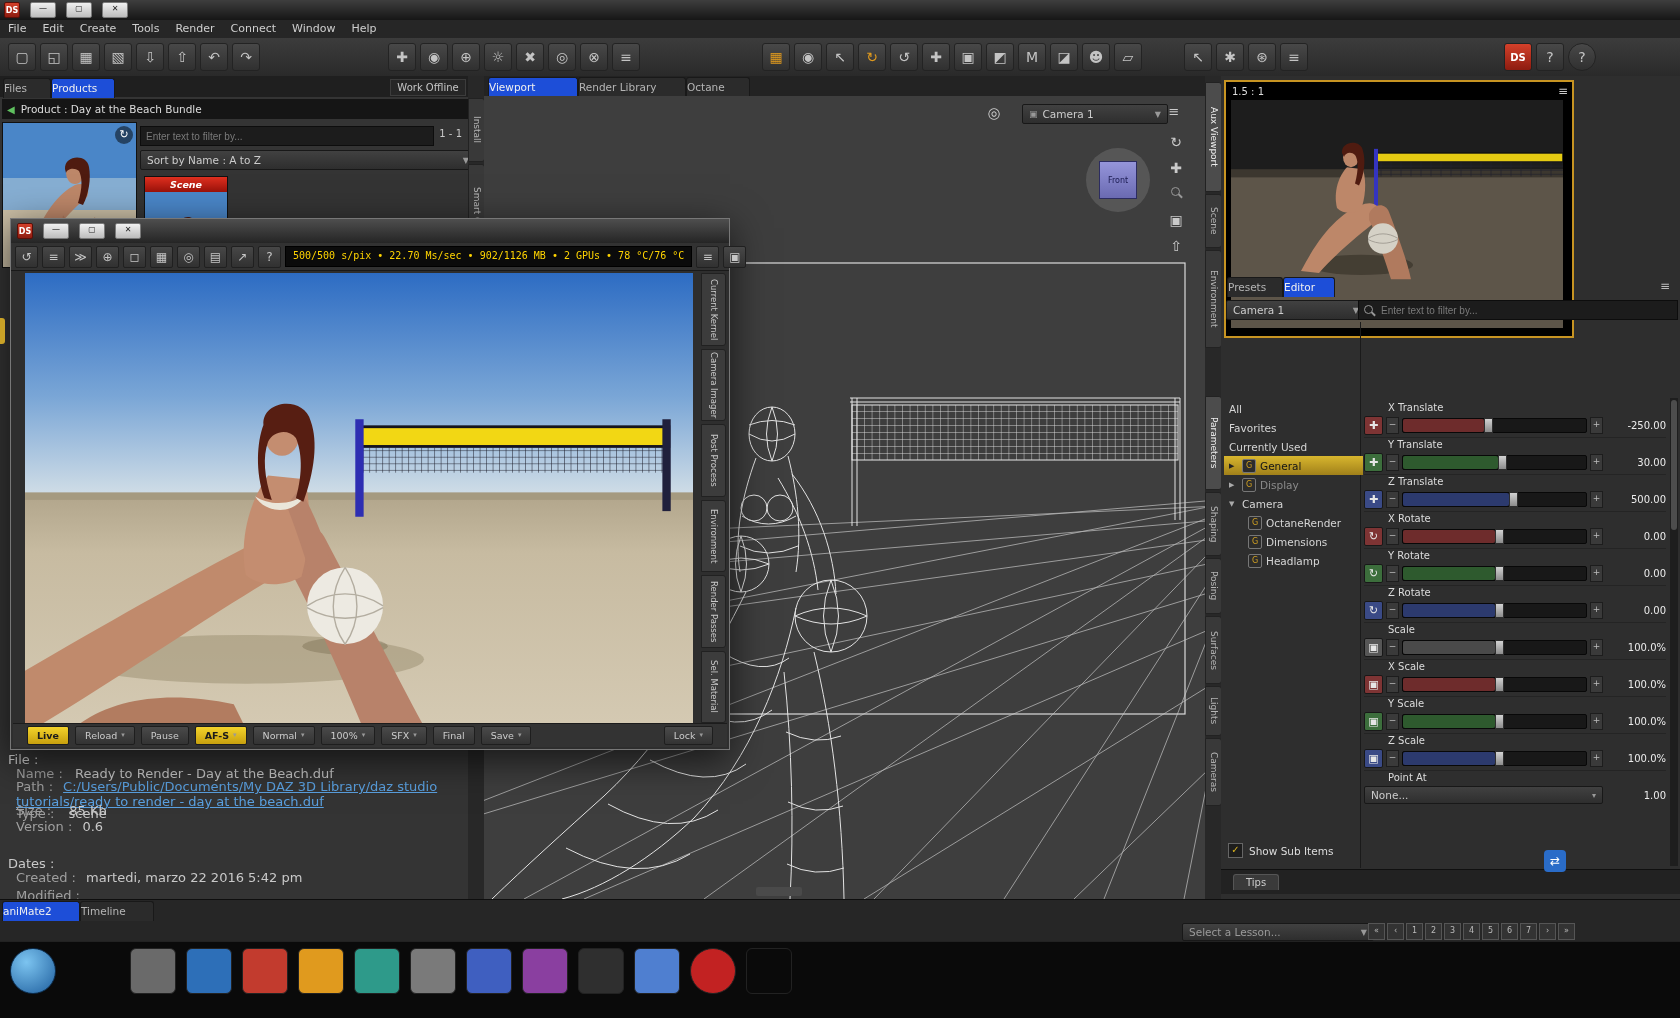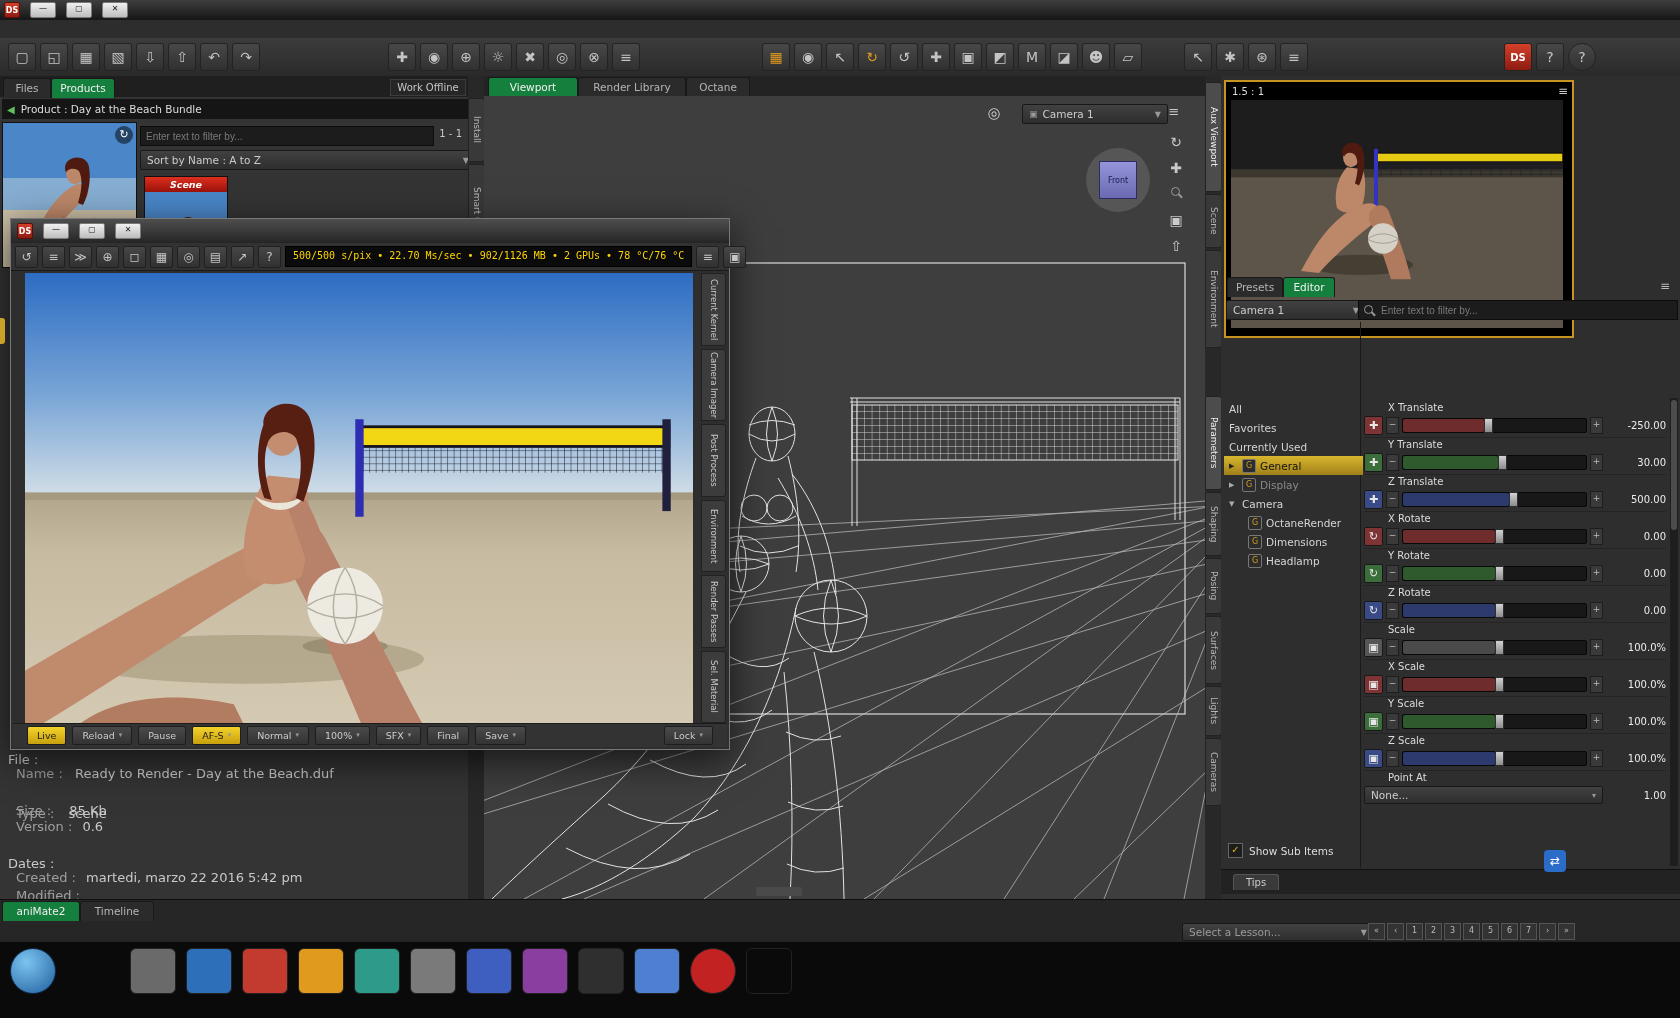--- a/index.html
+++ b/index.html
@@ -12,22 +12,22 @@
   .wtitle{flex:1;font-size:11px;color:#e8e8e8;white-space:nowrap;overflow:hidden}
   .wbtn{width:24px;height:14px;background:linear-gradient(#f0f0f0,#bdbdbd);border:1px solid #7a7a7a;border-radius:2px;color:#222;font-size:8px;line-height:12px;text-align:center;margin-left:4px}
   .menubar{left:0;top:20px;width:1680px;height:18px;background:#262626;display:flex;align-items:center;border-bottom:1px solid #161616}
   .mitem{padding:0 8px;color:#cfcfcf;font-size:11px;height:18px;line-height:18px}
   .toolbar{left:0;top:38px;width:1680px;height:38px;background:linear-gradient(#3c3c3c,#2a2a2a);border-bottom:1px solid #141414;display:flex;align-items:center;padding-left:4px}
   .ticon{display:inline-flex;align-items:center;justify-content:center;width:26px;height:26px;margin-left:4px;background:linear-gradient(#484848,#303030);border:1px solid #232323;border-radius:3px;color:#c4c4c4;font-size:14px}
   .ticon.orange{color:#e09a1e}
   .ticon.red{background:linear-gradient(#d4402a,#8d1c10);color:#fff;font-weight:bold;font-size:10px}
   .ticon.round{border-radius:50%}
   
-  .tab{position:absolute;height:19px;line-height:18px;text-align:center;font-size:10.5px;background:#2b2b2b;color:#b5b5b5;border:1px solid #191919;border-bottom:none;border-radius:3px 3px 0 0}
-  .tab.on{background:#15803d;color:#f0f0f0}
+  .tab{position:absolute;height:19px;line-height:18px;text-align:left;font-size:10.5px;background:#2b2b2b;color:#b5b5b5;border:1px solid #191919;border-bottom:none;border-radius:3px 3px 0 0}
+  .tab.on{background:#1d4ed8;color:#f0f0f0}
   .vtab{position:absolute;width:15px;background:#393939;border:1px solid #222;color:#b5b5b5;font-size:9px;display:flex;align-items:center;justify-content:center;border-radius:0 3px 3px 0}
   .vtab span{writing-mode:vertical-rl}
   .vtab.on{background:#4c4c4c;color:#eee}
   .inp{background:#1c1c1c;border:1px solid #0d0d0d;color:#ccc;font-size:10px;padding:0 5px;height:18px;outline:none}
   input::placeholder{color:#7a7a7a}
   .dd{position:absolute;background:linear-gradient(#414141,#2e2e2e);border:1px solid #181818;color:#ccc;font-size:10.5px;display:flex;align-items:center;padding:0 6px;height:18px;border-radius:2px}
   .dd .car{margin-left:auto;font-size:8px;color:#999;padding-left:6px}
   .mag{position:relative;width:14px;height:14px;display:inline-block}
   .mag::before{content:"";position:absolute;left:2px;top:2px;width:7px;height:7px;border:1.5px solid #999;border-radius:50%}
   .mag::after{content:"";position:absolute;left:9px;top:10px;width:5px;height:1.5px;background:#999;transform:rotate(45deg)}
@@ -70,21 +70,21 @@
   .octtools{position:absolute;left:0;top:24px;right:0;height:27px;background:#323232;border-bottom:1px solid #191919;display:flex;align-items:center;gap:4px;padding:0 4px}
   .oicon{width:21px;height:20px;background:linear-gradient(#474747,#313131);border:1px solid #202020;border-radius:2px;color:#c6c6c6;font-size:12px;display:flex;align-items:center;justify-content:center;flex:none}
   .ostats{height:19px;line-height:18px;background:#0b0b0b;border:1px solid #000;color:#ffd400;font-family:"DejaVu Sans Mono","Liberation Mono",monospace;font-size:10px;padding:0 7px;white-space:nowrap}
   .octbody{position:absolute;left:14px;top:54px;width:668px;height:450px;background:#000}
   .octtabs{position:absolute;top:54px;right:3px;width:25px;height:450px;display:flex;flex-direction:column;gap:3px}
   .otab{flex:1;background:#3c3c3c;border:1px solid #212121;color:#c8c8c8;font-size:8.5px;display:flex;align-items:center;justify-content:center;border-radius:0 3px 3px 0}
   .otab span{writing-mode:vertical-rl}
   .octfoot{position:absolute;left:2px;right:2px;bottom:2px;height:23px;background:#333;display:flex;align-items:center;gap:6px;padding:0 14px;border-top:1px solid #1c1c1c}
   .obtn{height:17px;padding:0 9px;background:linear-gradient(#4a4a4a,#333);border:1px solid #1e1e1e;color:#ccc;font-size:9.5px;line-height:15px;border-radius:2px;display:flex;align-items:center;gap:4px}
   .obtn i{font-style:normal;font-size:7px;color:#999}
-  .obtn.yel{background:linear-gradient(#f4d32b,#c7a00e);color:#1b1b1b;font-weight:normal}
+  .obtn.yel{background:linear-gradient(#f4d32b,#c7a00e);color:#1b1b1b;font-weight:bold}
   
   .bbar{left:0;top:899px;width:1680px;height:42px;background:#262626;border-top:1px solid #0e0e0e}
   .lnav{width:15px;height:15px;background:#333;border:1px solid #555;color:#bbb;font-size:8px;line-height:13px;text-align:center}
   .taskbar{left:0;top:941px;width:1680px;height:77px;background:#0a0a0a;border-top:1px solid #222}
   .tbi{position:absolute;top:6px;width:44px;height:44px;border-radius:6px;border:1px solid #222}
   .tbi:nth-of-type(1){background:#474747}.tbi:nth-of-type(2){background:#6a6a6a}
   .tbi:nth-of-type(3){background:#2d6fb8}.tbi:nth-of-type(4){background:#c23b2e}
   .tbi:nth-of-type(5){background:#e09a1e}.tbi:nth-of-type(6){background:#2e9a8a}
   .tbi:nth-of-type(7){background:#7a7a7a}.tbi:nth-of-type(8){background:#3f5fc0}
   .tbi:nth-of-type(9){background:#8a3fa0}.tbi:nth-of-type(10){background:#2f2f2f}
@@ -96,20 +96,30 @@
 
 <div id="app">
 
   <div class="abs titlebar">
     <span class="dslogo">DS</span>
     <span class="wbtn">—</span>
     <span class="wbtn">▢</span>
     <span class="wbtn">✕</span>
   </div>
 
+  <div class="abs menubar">
+    <span class="mitem">File</span>
+    <span class="mitem">Edit</span>
+    <span class="mitem">Create</span>
+    <span class="mitem">Tools</span>
+    <span class="mitem">Render</span>
+    <span class="mitem">Connect</span>
+    <span class="mitem">Window</span>
+    <span class="mitem">Help</span>
+  </div>
 
   <div class="abs toolbar">
     <span class="ticon">▢</span>
     <span class="ticon">◱</span>
     <span class="ticon">▦</span>
     <span class="ticon">▧</span>
     <span class="ticon">⇩</span>
     <span class="ticon">⇧</span>
     <span class="ticon">↶</span>
     <span class="ticon">↷</span>
@@ -184,20 +194,24 @@
         <ellipse cx="42" cy="36" rx="6" ry="7" fill="#bd8769"></ellipse>
         <path d="M35 33 C34 23 50 22 51 32 C52 40 51 50 47 58 L44 56 C47 46 46 38 44 35 Z" fill="#4f1b10"></path>
         <path d="M20 78 C28 58 38 48 48 44 C54 42 58 47 55 53 C44 62 32 74 28 84 Z" fill="#bd8769"></path>
       </svg>
     </div>
 
     <div class="abs finfo" style="left:8px;top:676px">File :</div>
     <div class="abs finfo" style="left:16px;top:690px">
       <span class="lab">Name :</span>
       <span style="padding-left:8px">Ready to Render - Day at the Beach.duf</span>
+    </div>
+    <div class="abs finfo" style="left:16px;top:703px;width:430px">
+      <span class="lab" style="float:left;margin-right:10px">Path :</span>
+      <a class="plink">C:/Users/Public/Documents/My DAZ 3D Library/daz studio tutorials/ready to render - day at the beach.duf</a>
     </div>
     <div class="abs finfo" style="left:16px;top:730px">
       <span class="lab">Type :</span>
       <span style="padding-left:10px">scene</span>
     </div>
     <div class="abs finfo" style="left:16px;top:743px">
       <span class="lab">Version :</span>
       <span style="padding-left:6px">0.6</span>
     </div>
     <div class="abs finfo" style="left:16px;top:727px">

